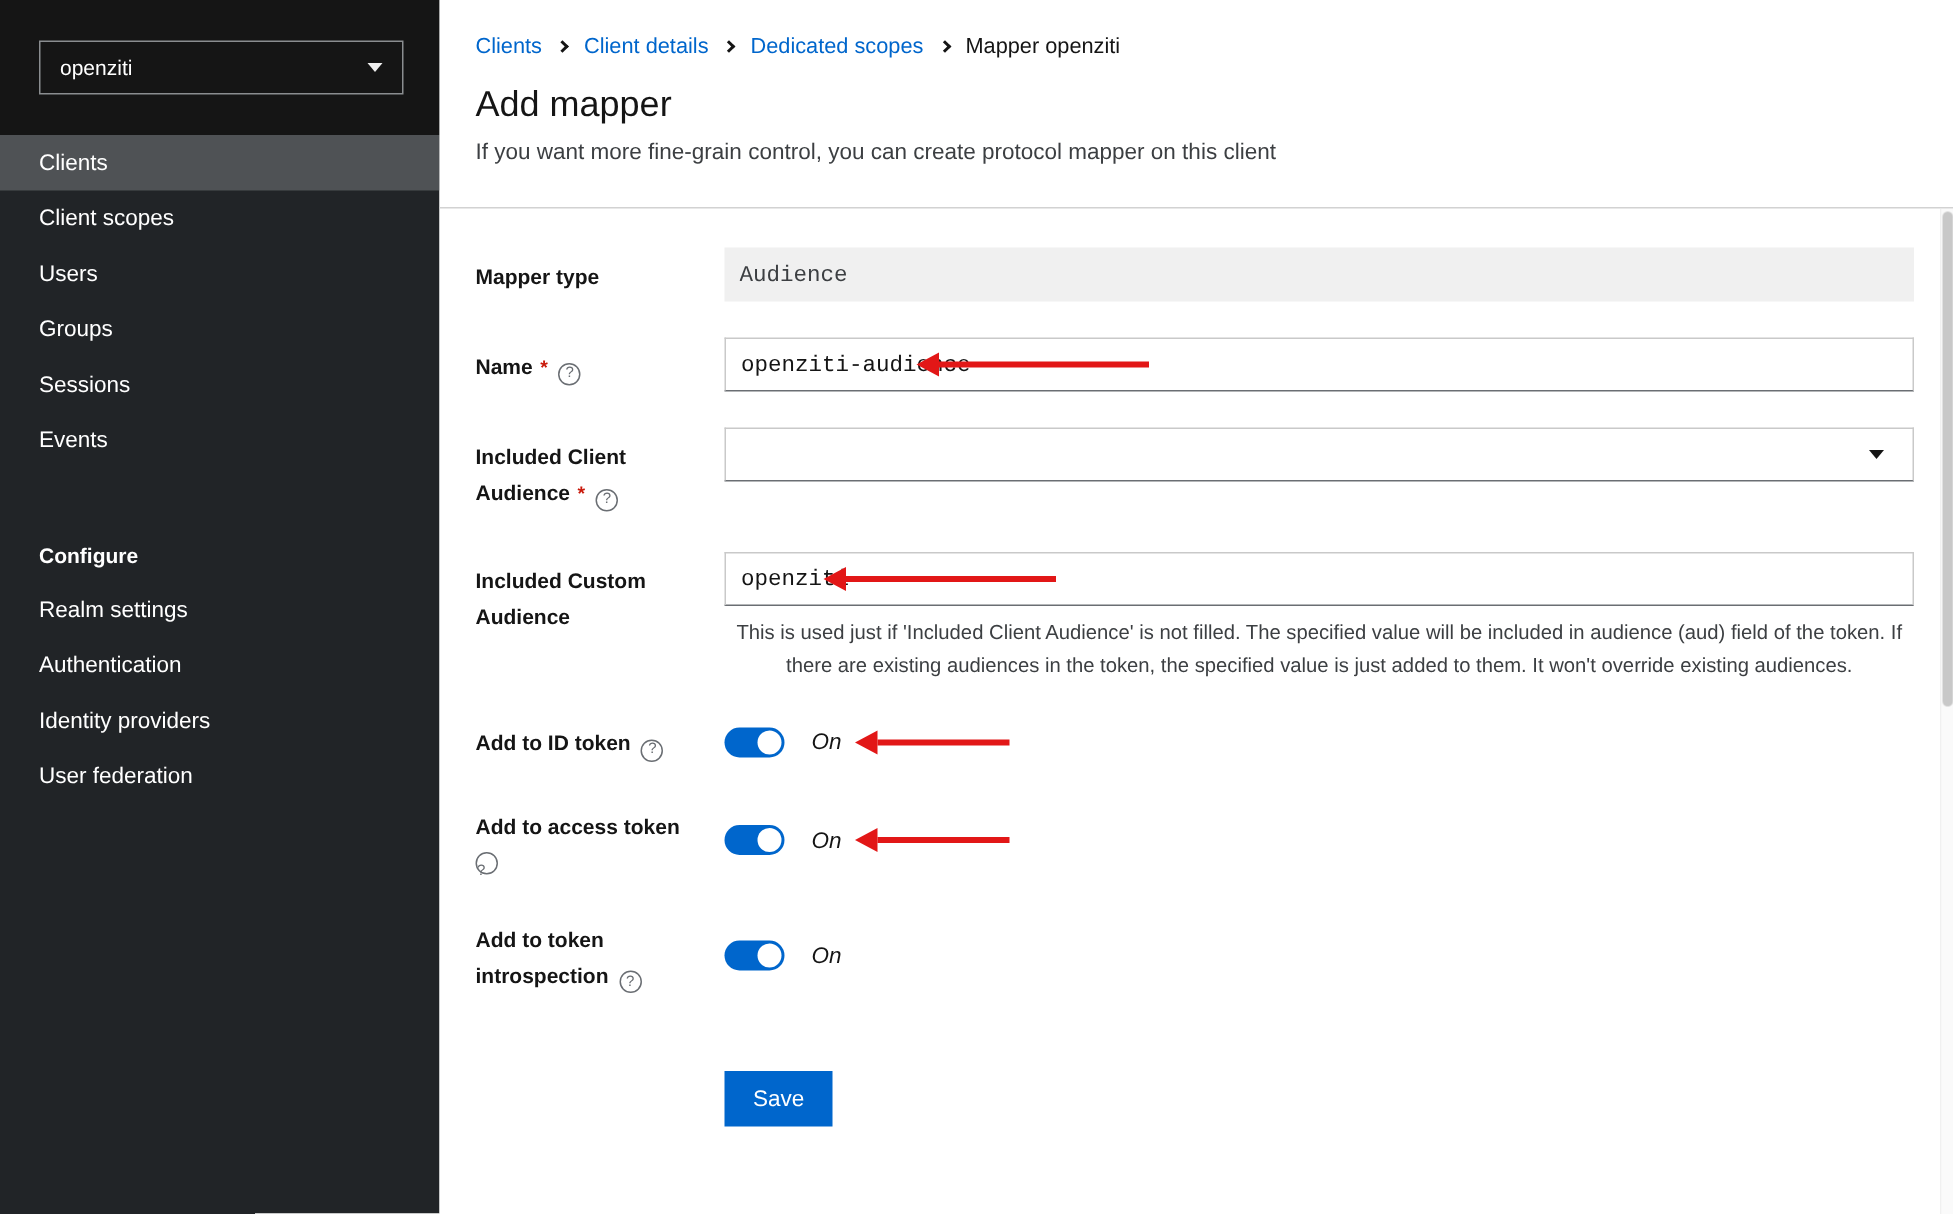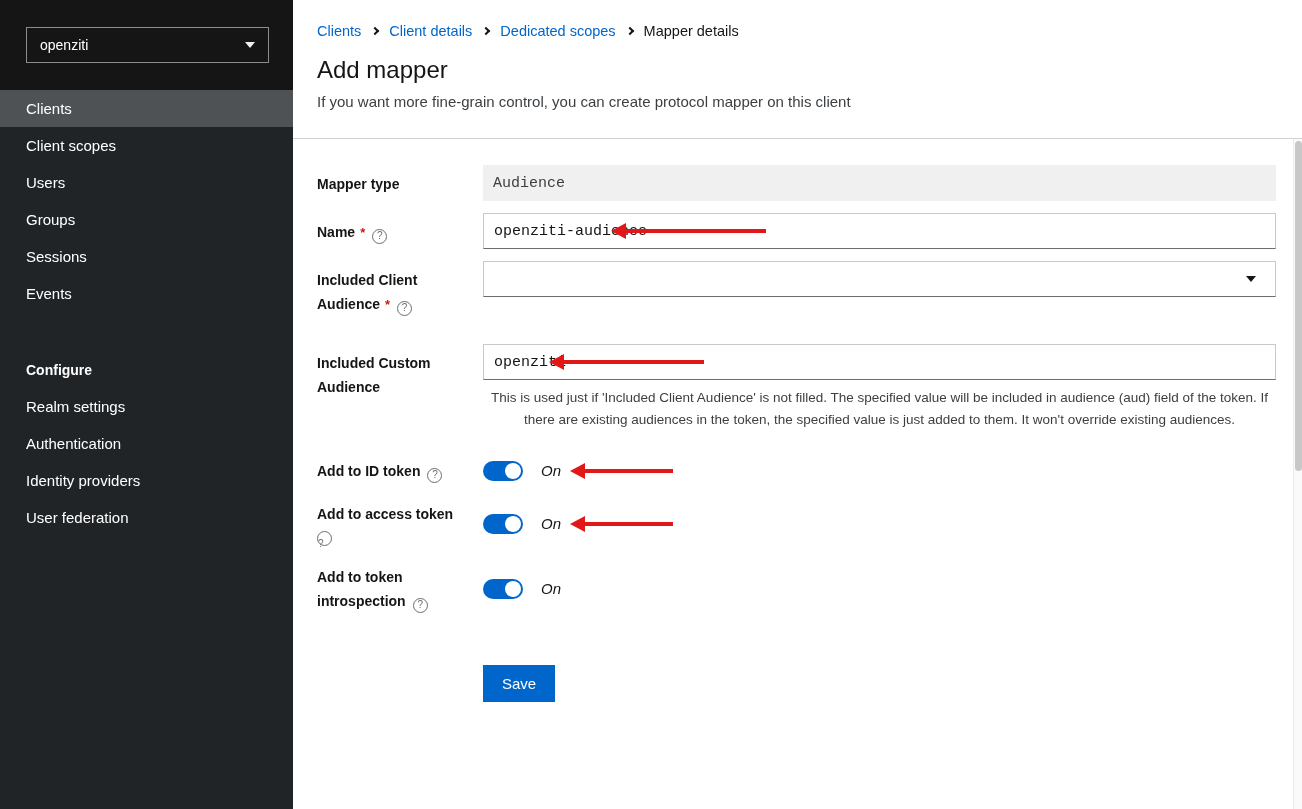--- a/index.html
+++ b/index.html
@@ -26,21 +26,21 @@
   .breadcrumb { display:flex; align-items:center; font-size:14.5px; }
   .crumb-link { color:#0066cc; text-decoration:none; cursor:pointer; }
   .crumb-current { color:#151515; }
   .crumb-sep { width:6px; height:6px; border-top:2px solid #151515; border-right:2px solid #151515;
     transform:rotate(45deg); display:inline-block; margin:0 11px; }
   .page-title { font-size:24px; font-weight:500; color:#151515; margin-top:17px; }
   .page-subtitle { font-size:15px; color:#3c3f42; margin-top:9px; }
 
   .content { padding:26px 26px 20px 24px; flex:1; }
 
-  .form-row { display:flex; margin-bottom:12px; }
+  .form-row { display:flex; margin-bottom:24px; }
   .form-row.row-select { margin-bottom:27px; }
   .form-row.row-custom { margin-bottom:21px; }
   .form-label { width:166px; flex-shrink:0; font-size:14px; font-weight:700; line-height:24px;
     padding-top:7px; color:#151515; }
   .form-field { flex:1; position:relative; }
 
   .req { color:#c9190b; font-size:13px; margin-left:5px; }
   .help { display:inline-flex; align-items:center; justify-content:center; width:15px; height:15px;
     border:1px solid #6a6e73; border-radius:50%; font-size:10px; font-weight:400; color:#6a6e73;
     margin-left:7px; vertical-align:-2px; cursor:pointer; }
@@ -123,21 +123,21 @@
   <main class="main">
 
     <header class="page-header">
       <div class="breadcrumb">
         <a class="crumb-link">Clients</a>
         <span class="crumb-sep"></span>
         <a class="crumb-link">Client details</a>
         <span class="crumb-sep"></span>
         <a class="crumb-link">Dedicated scopes</a>
         <span class="crumb-sep"></span>
-        <span class="crumb-current">Mapper details</span>
+        <span class="crumb-current">Mapper openziti</span>
       </div>
       <h1 class="page-title">Add mapper</h1>
       <div class="page-subtitle">If you want more fine-grain control, you can create protocol mapper on this client</div>
     </header>
 
     <div class="content">
 
       <div class="form-row">
         <div class="form-label">
           <span>Mapper type</span>

